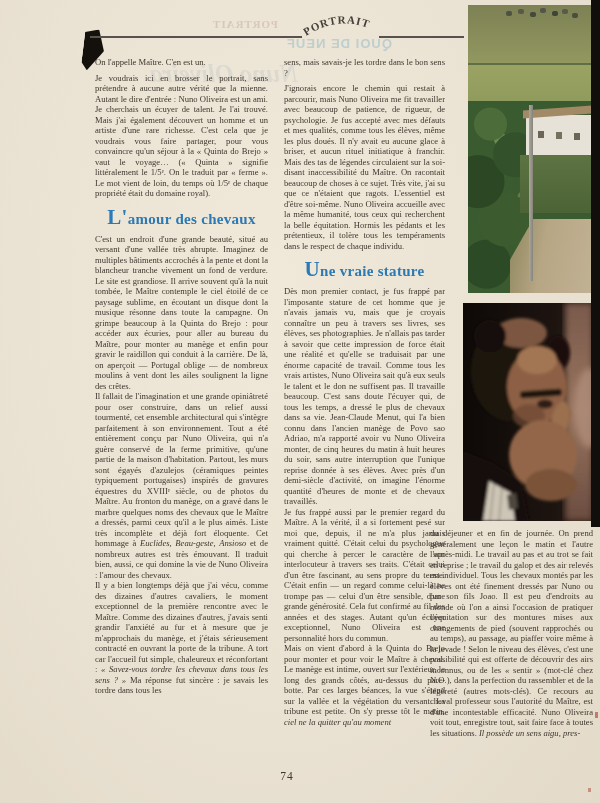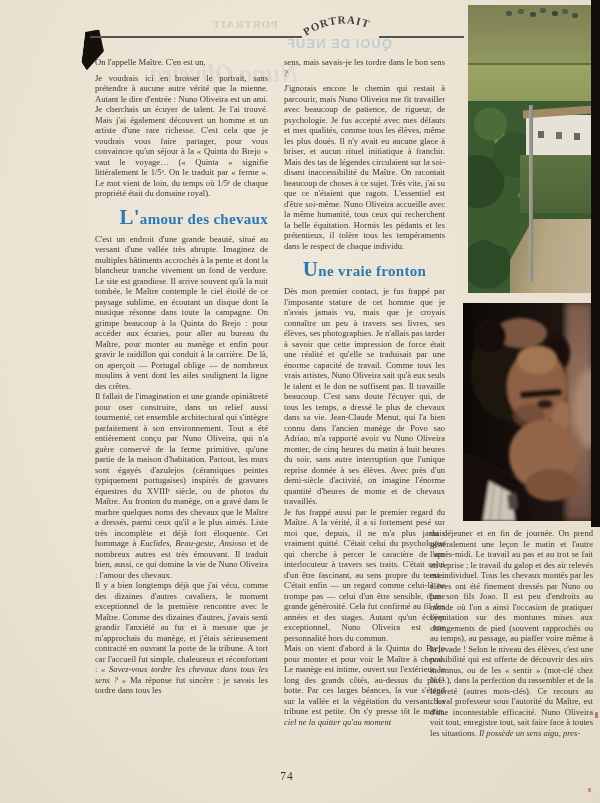--- a/index.html
+++ b/index.html
@@ -27,21 +27,21 @@
   .col{position:absolute;top:57px;height:738px;overflow:hidden;text-align:justify;
        font-size:8.6px;line-height:10.5px;}
   .col1{left:95px;width:173px;}
   .col2{left:284px;width:161px;}
   .col3{top:528px;height:272px;left:430px;width:163px;}
   .col p{margin:0;}
   .col p.gap-after{margin-bottom:5px;}
   .col em{}
   .heading{
     font-size:15px;line-height:18px;font-weight:bold;color:#2b79b5;
-    margin:9px 0 6px 0;text-align:right;letter-spacing:0.3px;
+    margin:9px 0 6px 0;text-align:center;letter-spacing:0.3px;
   }
   .heading::first-letter{font-size:21px;}
   .heading-centered{text-align:center;}
   
   .photo1{position:absolute;left:468px;top:5px;width:125px;height:288px;overflow:hidden;background:#55603f;}
   .p1-hill{position:absolute;left:0;top:0;width:100%;height:64px;
     background:linear-gradient(#7d8154,#949a61);}
   .p1-rocks{position:absolute;left:38px;top:6px;width:6px;height:5px;background:#4e5244;border-radius:2px;
     box-shadow:12px -2px 0 #565a49,24px 1px 0 #45493c,34px -3px 0 #52564a,46px 0 0 #3f4438,56px -2px 0 #565c4c,66px 2px 0 #494e3f;}
   .p1-field{position:absolute;left:0;top:58px;width:100%;height:46px;
@@ -100,21 +100,21 @@
     <p>Je voudrais ici en brosser le portrait, sans prétendre à aucune autre vérité que la mienne. Autant le dire d'entrée : Nuno Oliveira est un ami. Je cherchais un écuyer de talent. Je l'ai trouvé. Mais j'ai également découvert un homme et un artiste d'une rare richesse. C'est cela que je voudrais vous faire partager, pour vous convaincre qu'un séjour à la « Quinta do Brejo » vaut le voyage… (« Quinta » signifie littéralement le 1/5ᵉ. On le traduit par « ferme ». Le mot vient de loin, du temps où 1/5ᵉ de chaque propriété était du domaine royal).</p>
     <h2 class="heading">L'amour des chevaux</h2>
     <p>C'est un endroit d'une grande beauté, situé au versant d'une vallée très abrupte. Imaginez de multiples bâtiments accrochés à la pente et dont la blancheur tranche vivement un fond de verdure. Le site est grandiose. Il arrive souvent qu'à la nuit tombée, le Maître contemple le ciel étoilé de ce paysage sublime, en écoutant un disque dont la musique résonne dans toute la campagne. On grimpe beaucoup à la Quinta do Brejo : pour accéder aux écuries, pour aller au bureau du Maître, pour monter au manège et enfin pour gravir le raidillon qui conduit à la carrière. De là, on aperçoit — Portugal oblige — de nombreux moulins à vent dont les ailes soulignent la ligne des crêtes.</p>
     <p><span>Il fallait de l'imagination et une grande opiniâtreté pour oser construire, dans un relief aussi tourmenté, cet ensemble architectural qui s'intègre parfaitement à son environnement. Tout a été entièrement conçu par Nuno Oliveira, qui n'a guère conservé de la ferme primitive, qu'une partie de la maison d'habitation. Partout, les murs sont égayés d'azulejos (céramiques peintes typiquement portugaises) inspirés de gravures équestres du XVIIIᵉ siècle, ou de photos du Maître. Au fronton du manège, on a gravé dans le marbre quelques noms des chevaux que le Maître a dressés, parmi ceux qu'il a le plus aimés. Liste très incomplète et déjà fort éloquente. Cet hommage à </span><em>Euclides, Beau-geste, Ansioso</em><span> et de nombreux autres est très émouvant. Il traduit bien, aussi, ce qui domine la vie de Nuno Oliveira : l'amour des chevaux.</span></p>
     <p><span>Il y a bien longtemps déjà que j'ai vécu, comme des dizaines d'autres cavaliers, le moment exceptionnel de la première rencontre avec le Maître. Comme des dizaines d'autres, j'avais senti grandir l'anxiété au fur et à mesure que je m'approchais du manège, et j'étais sérieusement contracté en ouvrant la porte de la tribune. A tort car l'accueil fut simple, chaleureux et réconfortant : </span><em>« Savez-vous tordre les chevaux dans tous les sens ? »</em><span> Ma réponse fut sincère : je savais les tordre dans tous les</span></p>
   </div>
 
   <div class="col col2">
     <p class="gap-after">sens, mais savais-je les tordre dans le bon sens ?</p>
     <p>J'ignorais encore le chemin qui restait à parcourir, mais Nuno Oliveira me fit travailler avec beaucoup de patience, de rigueur, de psychologie. Je fus accepté avec mes défauts et mes qualités, comme tous les élèves, même les plus doués. Il n'y avait eu aucune glace à briser, et aucun rituel initiatique à franchir. Mais des tas de légendes circulaient sur la soi-disant inaccessibilité du Maître. On racontait beaucoup de choses à ce sujet. Très vite, j'ai su que ce n'étaient que ragots. L'essentiel est d'être soi-même. Nuno Oliveira accueille avec la même humanité, tous ceux qui recherchent la belle équitation. Hormis les pédants et les prétentieux, il tolère tous les tempéraments dans le respect de chaque individu.</p>
-    <h2 class="heading heading-centered">Une vraie fronton</h2>
+    <h2 class="heading heading-centered">Une vraie stature</h2>
     <p>Dès mon premier contact, je fus frappé par l'imposante stature de cet homme que je n'avais jamais vu, mais que je croyais connaître un peu à travers ses livres, ses élèves, ses photographies. Je n'allais pas tarder à savoir que cette impression de force était une réalité et qu'elle se traduisait par une énorme capacité de travail. Comme tous les vrais artistes, Nuno Oliveira sait qu'à eux seuls le talent et le don ne suffisent pas. Il travaille beaucoup. C'est sans doute l'écuyer qui, de tous les temps, a dressé le plus de chevaux dans sa vie. Jean-Claude Menut, qui l'a bien connu dans l'ancien manège de Povo sao Adriao, m'a rapporté avoir vu Nuno Oliveira monter, de cinq heures du matin à huit heures du soir, sans autre interruption que l'unique reprise donnée à ses élèves. Avec près d'un demi-siècle d'activité, on imagine l'énorme quantité d'heures de monte et de chevaux travaillés.</p>
     <p>Je fus frappé aussi par le premier regard du Maître. A la vérité, il a si fortement pesé sur moi que, depuis, il ne m'a plus jamais vraiment quitté. C'était celui du psychologue qui cherche à percer le caractère de son interlocuteur à travers ses traits. C'était celui d'un être fascinant, au sens propre du terme. C'était enfin — un regard comme celui-là ne trompe pas — celui d'un être sensible, d'une grande générosité. Cela fut confirmé au fil des années et des stages. Autant qu'un écuyer exceptionnel, Nuno Oliveira est une personnalité hors du commun.</p>
     <p><span>Mais on vient d'abord à la Quinta do Brejo pour monter et pour voir le Maître à cheval. Le manège est intime, ouvert sur l'extérieur, le long des grands côtés, au-dessus du pare-botte. Par ces larges béances, la vue s'étend sur la vallée et la végétation du versant. La tribune est petite. On s'y presse tôt le matin, </span><em>ciel ne la quitter qu'au moment</em></p>
   </div>
 
   <div class="col col3">
     <p><span>du déjeuner et en fin de journée. On prend généralement une leçon le matin et l'autre l'après-midi. Le travail au pas et au trot se fait en reprise ; le travail du galop et des air relevés est individuel. Tous les chevaux montés par les élèves ont été finement dressés par Nuno ou par son fils Joao. Il est peu d'endroits au monde où l'on a ainsi l'occasion de pratiquer l'équitation sur des montures mises aux changements de pied (souvent rapprochés ou au temps), au passage, au piaffer voire même à la levade ! Selon le niveau des élèves, c'est une possibilité qui est offerte de découvrir des airs inconnus, ou de les « sentir » (mot-clé chez N.O.), dans la perfection du rassembler et de la légèreté (autres mots-clés). Ce recours au cheval professeur sous l'autorité du Maître, est d'une incontestable efficacité. Nuno Oliveira voit tout, enregistre tout, sait faire face à toutes les situations. </span><em>Il possède un sens aigu, pres-</em></p>
   </div>
 
   <div class="photo1">

